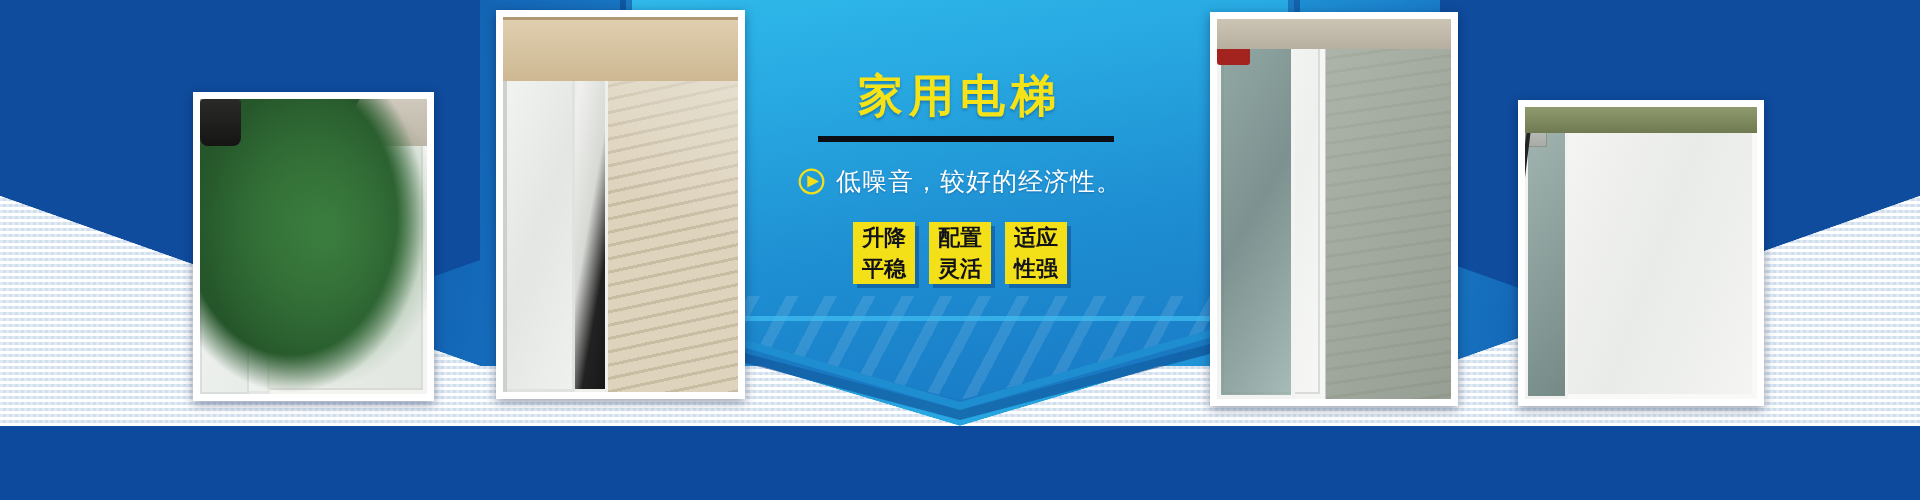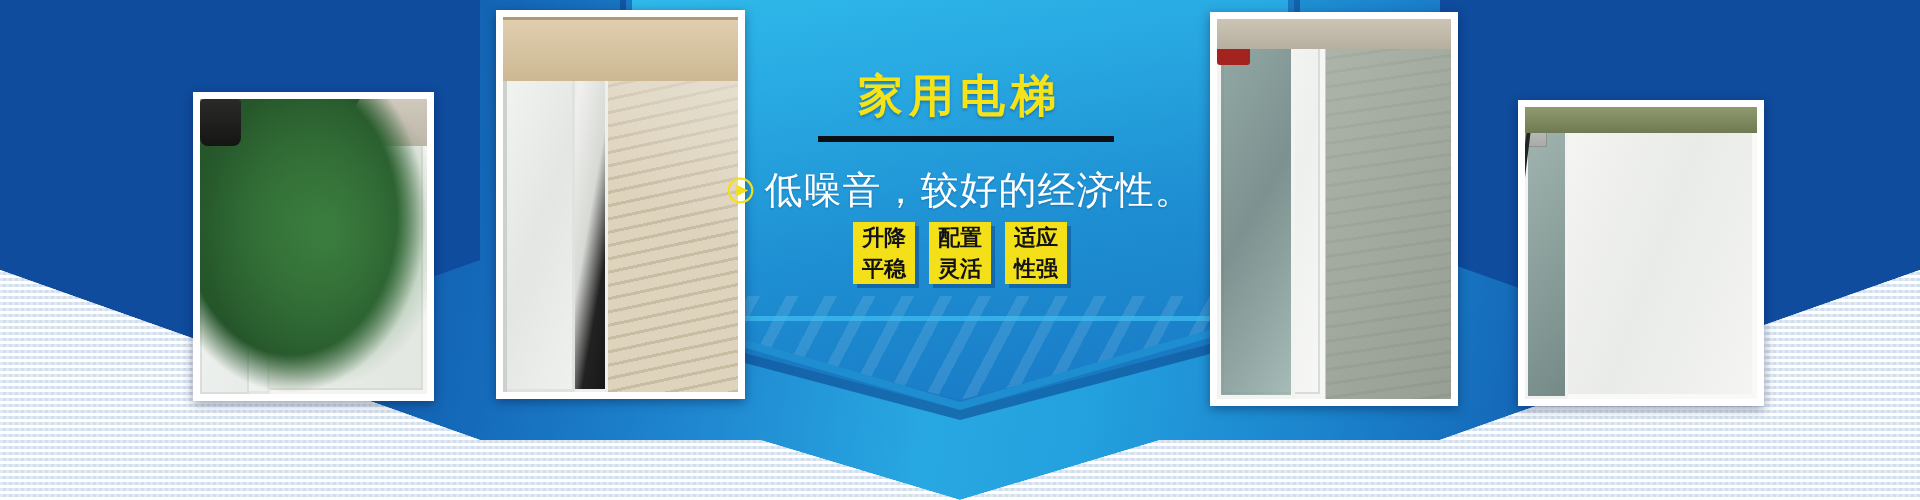--- a/index.html
+++ b/index.html
@@ -1,21 +1,21 @@
 <!DOCTYPE html>
 <html><head>
 <meta charset="utf-8">
 <style>
   html,body{margin:0;padding:0;}
   body{
     width:1920px;height:500px;overflow:hidden;
     font-family:"Liberation Sans","DejaVu Sans",sans-serif;
     background:#0d4a9e;
   }
-  #banner{position:relative;width:1920px;height:500px;overflow:hidden;background:#b91c1c;}
+  #banner{position:relative;width:1920px;height:426px;overflow:hidden;background:#b91c1c;}
 
   
   .bg-base{position:absolute;inset:0;background:linear-gradient(100deg,#0b4597 0%,#10529f 14%,#1468b8 26%,#1f86cf 38%,#28a8e2 50%,#23a0de 58%,#1b82cb 70%,#1260b1 82%,#0c4899 100%);}
   
   .wing-l{position:absolute;left:0;top:0;width:480px;height:500px;background:#0f4c9d;
           clip-path:polygon(0 0,480px 0,480px 260px,0 430px);}
   .wing-r{position:absolute;right:0;top:0;width:480px;height:500px;background:#0f4c9d;
           clip-path:polygon(0 0,480px 0,480px 430px,0 260px);}
 
   
@@ -133,21 +133,21 @@
   .p4-floorgreen{left:0;bottom:0;height:9%;top:auto;background:linear-gradient(180deg,#8f9a6e,#6f7a52);}
 
   
   .title{position:absolute;left:0;top:73px;width:1920px;text-align:center;
     font-size:45px;font-weight:bold;color:#f5e318;letter-spacing:6px;line-height:1;
     text-shadow:0 2px 3px rgba(0,40,90,.35);}
   .rule{position:absolute;left:818px;top:136px;width:296px;height:6px;background:#0b0f14;}
   .sub-wrap{position:absolute;left:0;top:165px;width:1920px;text-align:center;
     white-space:nowrap;font-size:0;}
   .arrow-icon{display:inline-block;vertical-align:middle;width:27px;height:27px;margin-right:11px;}
-  .sub{display:inline-block;vertical-align:middle;font-size:38px;color:#ffffff;letter-spacing:1px;
+  .sub{display:inline-block;vertical-align:middle;font-size:25px;color:#ffffff;letter-spacing:1px;
     text-shadow:0 1px 2px rgba(0,40,90,.3);}
 
   .tags{position:absolute;left:0;top:222px;width:1920px;text-align:center;font-size:0;}
   .tag{display:inline-block;vertical-align:top;margin:0 7px;width:62px;height:62px;
     background:#f4e019;box-shadow:4px 4px 0 rgba(9,61,126,.45);}
   .tag span{display:block;font-size:22px;line-height:30px;color:#111318;font-weight:bold;letter-spacing:0;text-align:center;padding-top:1px;}
 </style>
 </head>
 <body>
 

